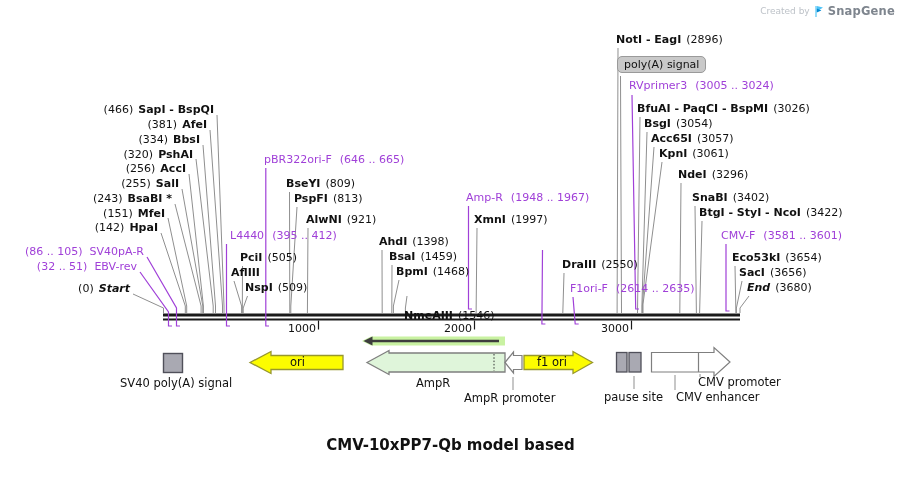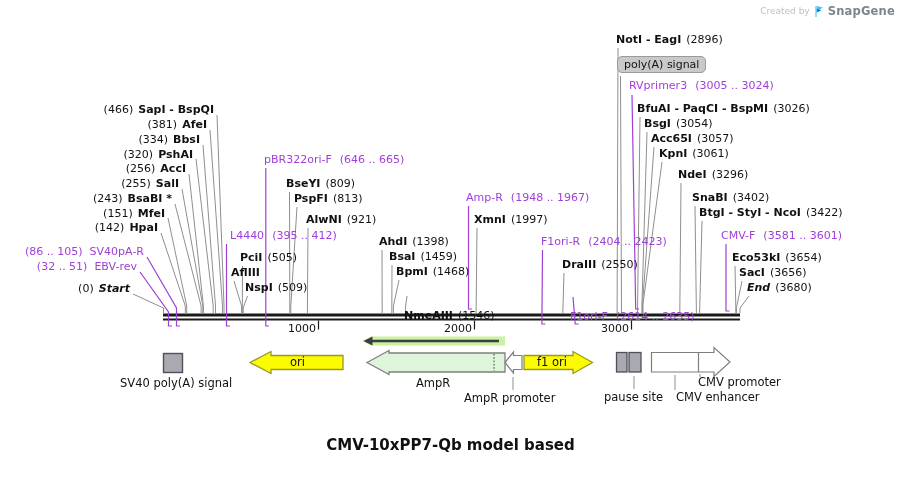--- a/index.html
+++ b/index.html
@@ -148,23 +148,22 @@
   <div class="lbl primer" style="left:264px;top:153px;"><span>pBR322ori-F</span><span class="rng">(646 .. 665)</span></div>
   <div class="lbl" style="left:286px;top:177px;"><span class="nm">BseYI</span><span class="num">(809)</span></div>
   <div class="lbl" style="left:294px;top:192px;"><span class="nm">PspFI</span><span class="num">(813)</span></div>
   <div class="lbl" style="left:306px;top:213px;"><span class="nm">AlwNI</span><span class="num">(921)</span></div>
   <div class="lbl" style="left:379px;top:235px;"><span class="nm">AhdI</span><span class="num">(1398)</span></div>
   <div class="lbl" style="left:389px;top:250px;"><span class="nm">BsaI</span><span class="num">(1459)</span></div>
   <div class="lbl" style="left:396px;top:265px;"><span class="nm">BpmI</span><span class="num">(1468)</span></div>
   <div class="lbl" style="left:404px;top:281px;margin-top:28px;"><span class="nm">NmeAIII</span><span class="num">(1546)</span></div>
   <div class="lbl primer" style="left:466px;top:191px;"><span>Amp-R</span><span class="rng">(1948 .. 1967)</span></div>
   <div class="lbl" style="left:474px;top:213px;"><span class="nm">XmnI</span><span class="num">(1997)</span></div>
-  <div class="lbl primer" style="left:541px;top:235px;"><span>F1ori-R</span><span class="rng">(2404 .. 2423)</span></div>
   <div class="lbl" style="left:562px;top:258px;"><span class="nm">DraIII</span><span class="num">(2550)</span></div>
-  <div class="lbl primer" style="left:570px;top:282px;margin-top:28px;"><span>F1ori-F</span><span class="rng">(2614 .. 2635)</span></div>
+  <div class="lbl primer" style="left:570px;top:282px;"><span>F1ori-F</span><span class="rng">(2614 .. 2635)</span></div>
 
   <div class="lbl" style="left:616px;top:33px;"><span class="nm">NotI - EagI</span><span class="num">(2896)</span></div>
   <div class="badge" style="left:617px;top:56px;">poly(A) signal</div>
   <div class="lbl primer" style="left:629px;top:79px;"><span>RVprimer3</span><span class="rng">(3005 .. 3024)</span></div>
   <div class="lbl" style="left:637px;top:102px;"><span class="nm">BfuAI - PaqCI - BspMI</span><span class="num">(3026)</span></div>
   <div class="lbl" style="left:644px;top:117px;"><span class="nm">BsgI</span><span class="num">(3054)</span></div>
   <div class="lbl" style="left:651px;top:132px;"><span class="nm">Acc65I</span><span class="num">(3057)</span></div>
   <div class="lbl" style="left:659px;top:147px;"><span class="nm">KpnI</span><span class="num">(3061)</span></div>
   <div class="lbl" style="left:678px;top:168px;"><span class="nm">NdeI</span><span class="num">(3296)</span></div>
   <div class="lbl" style="left:692px;top:191px;"><span class="nm">SnaBI</span><span class="num">(3402)</span></div>

